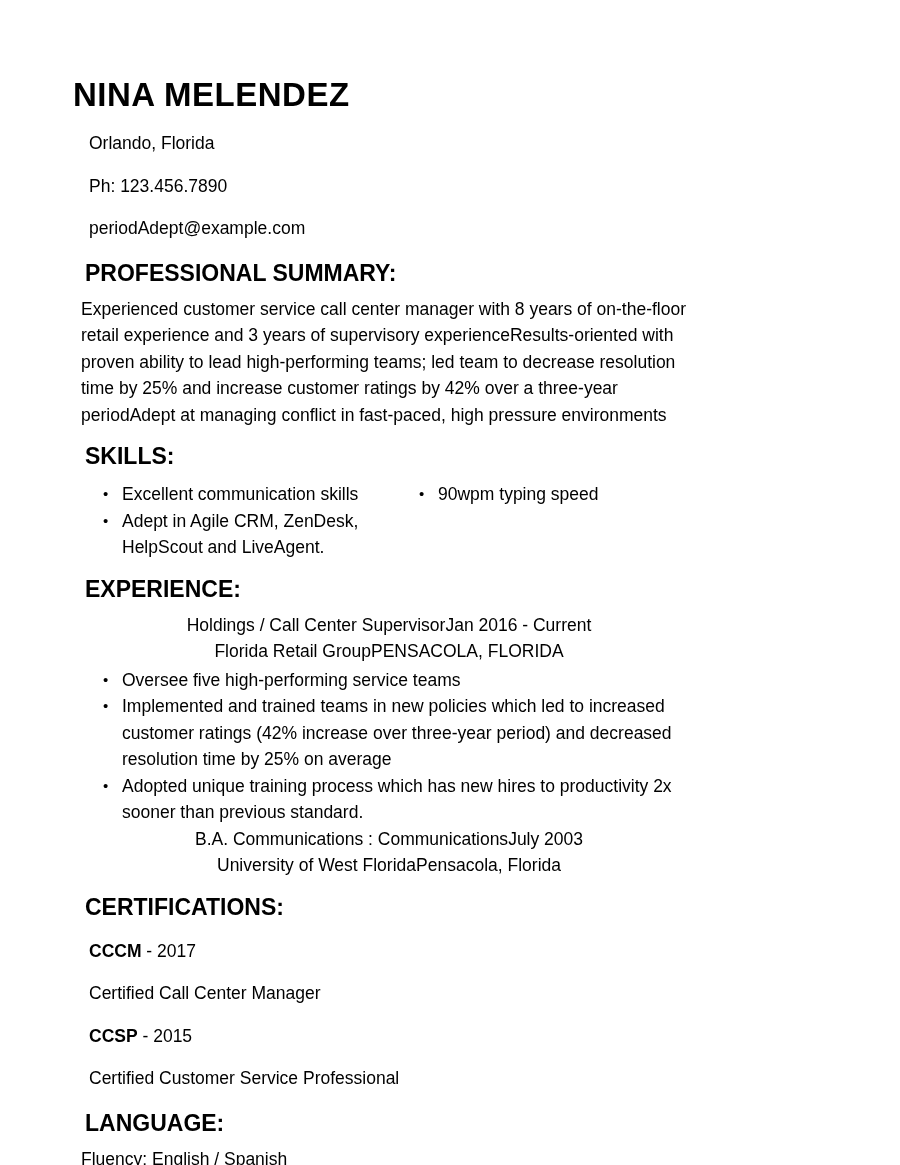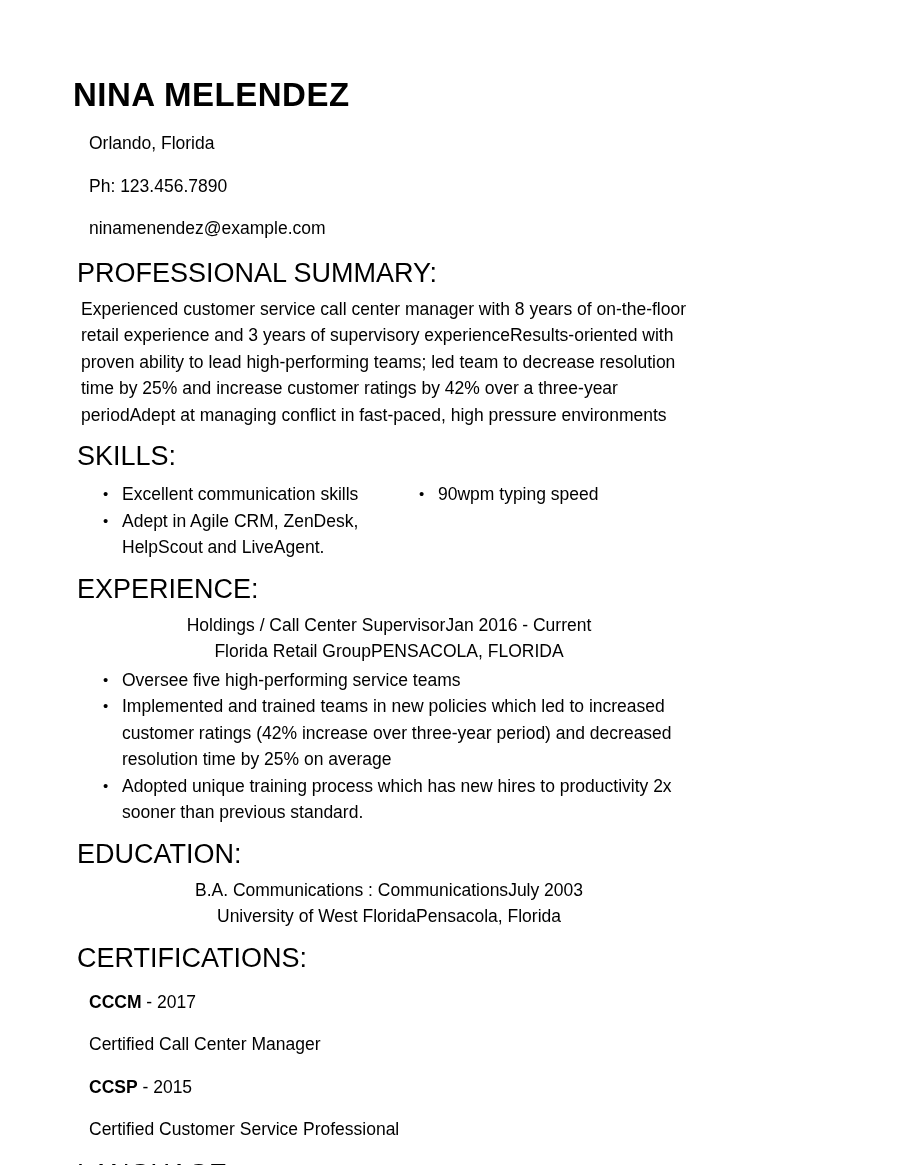--- a/index.html
+++ b/index.html
@@ -26,24 +26,24 @@
     font-size: 33px;
     font-weight: bold;
     line-height: 38px;
     margin: 0 0 7px 0;
     letter-spacing: 0.5px;
   }
   .contact-line {
     margin: 16px;
   }
   .section-heading {
-    font-size: 27px;
-    font-weight: normal;
+    font-size: 23px;
+    font-weight: bold;
     line-height: 30px;
-    margin: 13px 0 8px 4px;
+    margin: 13px 0 8px 12px;
   }
   .para {
     margin: 8px;
   }
   ul.blist {
     list-style: none;
     margin: 2px 0 0 0;
     padding: 0 0 0 30px;
   }
   ul.blist li {
@@ -77,21 +77,21 @@
 </style>
 </head>
 <body>
 
 <div class="page">
 
   <div class="sec">
     <h1 class="name">NINA MELENDEZ</h1>
     <p class="contact-line">Orlando, Florida</p>
     <p class="contact-line">Ph: 123.456.7890</p>
-    <p class="contact-line">ninamenendez@example.com</p>
+    <p class="contact-line">periodAdept@example.com</p>
   </div>
 
   <div class="sec">
     <h2 class="section-heading">PROFESSIONAL SUMMARY:</h2>
     <p class="para">Experienced customer service call center manager with 8 years of on-the-floor retail experience and 3 years of supervisory experienceResults-oriented with proven ability to lead high-performing teams; led team to decrease resolution time by 25% and increase customer ratings by 42% over a three-year periodAdept at managing conflict in fast-paced, high pressure environments</p>
   </div>
 
   <div class="sec">
     <h2 class="section-heading">SKILLS:</h2>
     <div class="skills-cols">
@@ -138,21 +138,20 @@
           <span class="txt">Implemented and trained teams in new policies which led to increased customer ratings (42% increase over three-year period) and decreased resolution time by 25% on average</span>
         </li>
       <li>
           <span class="blt">•</span>
           <span class="txt">Adopted unique training process which has new hires to productivity 2x sooner than previous standard.</span>
         </li>
     </ul>
   </div>
 
   <div class="sec">
-    <h2 class="section-heading">EDUCATION:</h2>
     <p class="meta-row">
       <span class="left">B.A. Communications : Communications</span>
       <span class="right">July 2003</span>
     </p>
     <p class="meta-row">
       <span class="left">University of West Florida</span>
       <span class="right">Pensacola, Florida</span>
     </p>
   </div>
 

